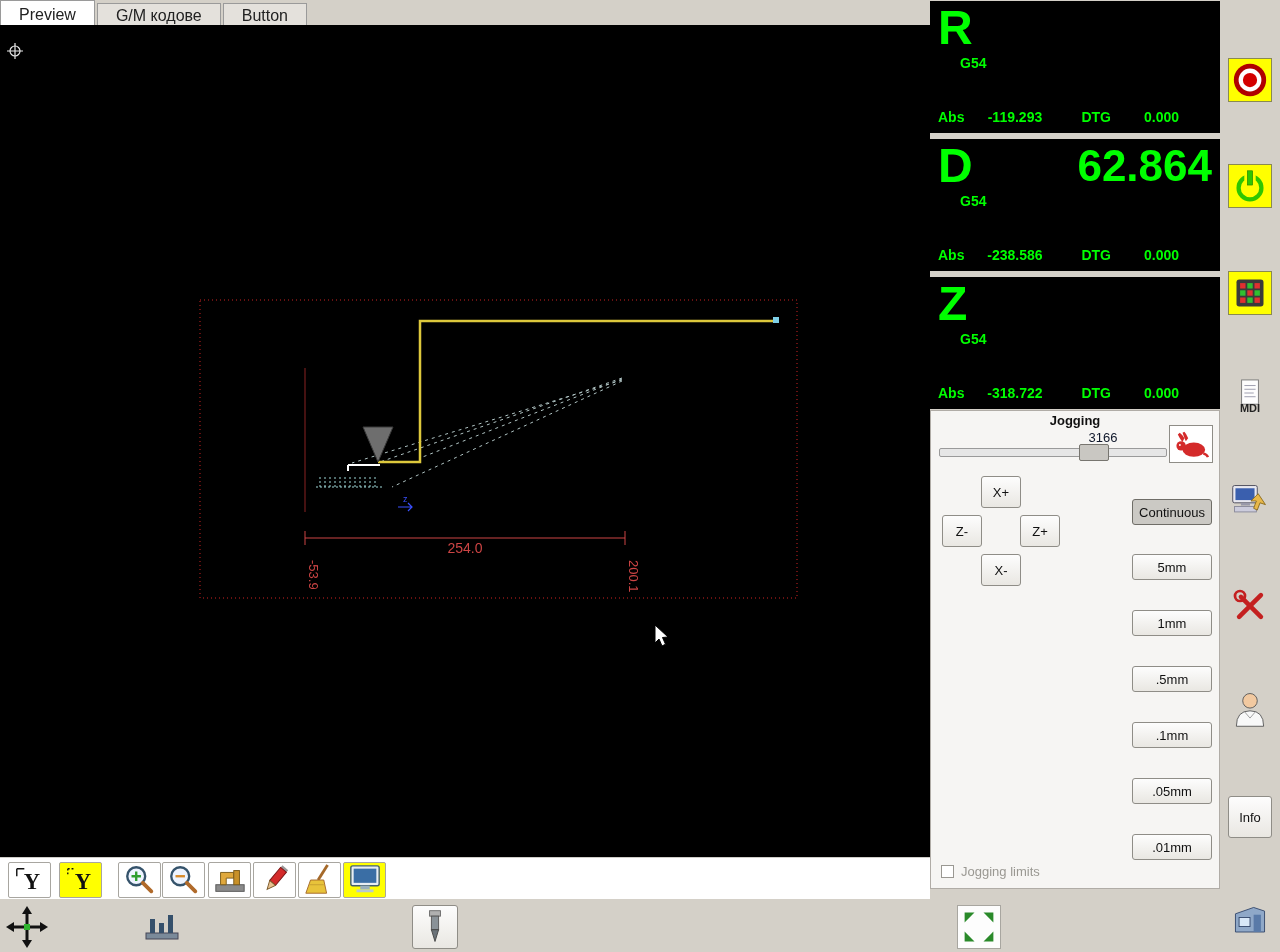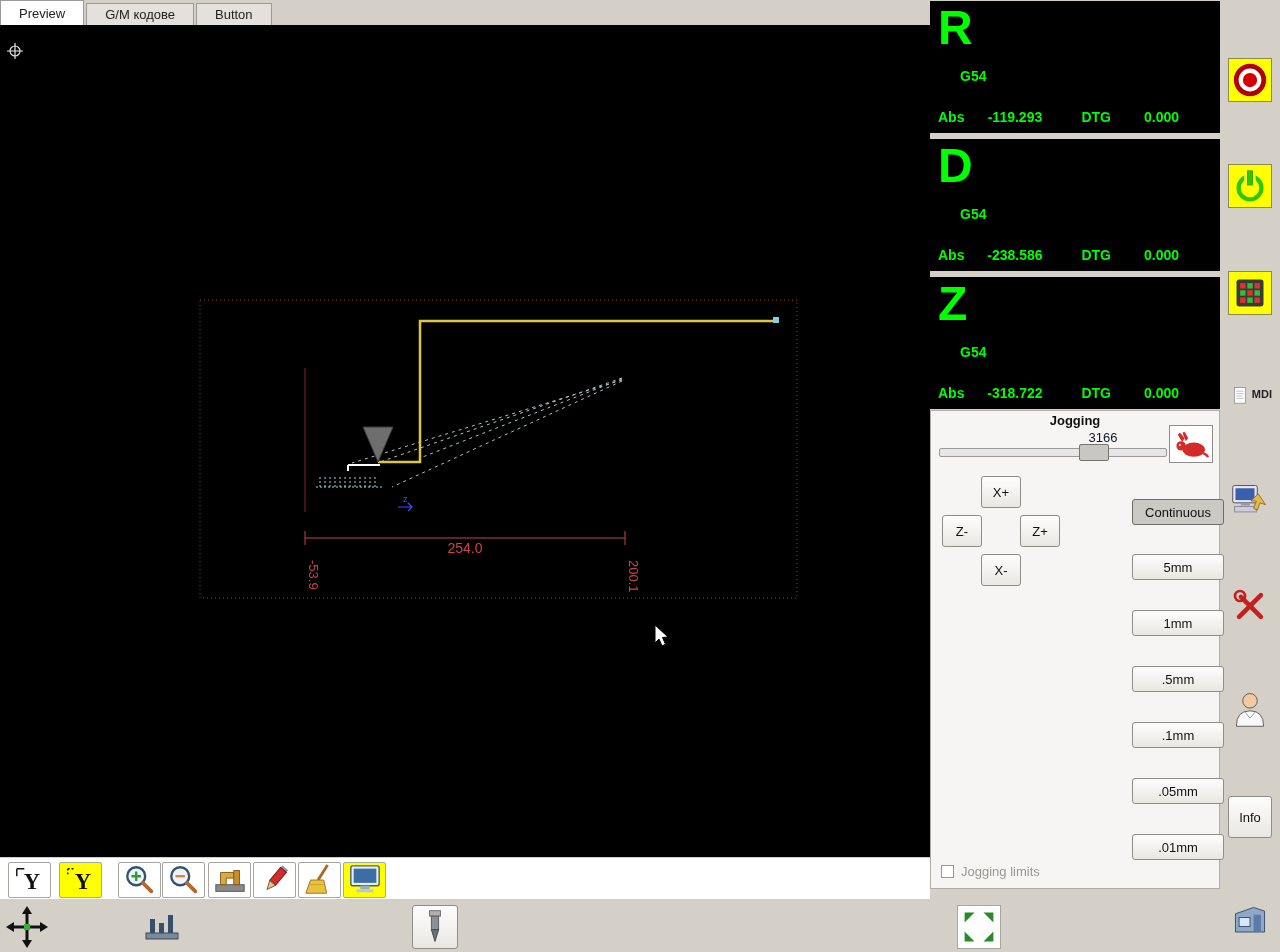--- a/index.html
+++ b/index.html
@@ -2,54 +2,54 @@
 <html><head>
 <meta charset="utf-8">
 <style>
   *{margin:0;padding:0;box-sizing:border-box;}
   html,body{width:1280px;height:952px;}
   body{font-family:"Liberation Sans",sans-serif;background:#d4d0c8;position:relative;overflow:hidden;}
 
   
   #tabbar{position:absolute;left:0;top:0;height:25px;display:flex;align-items:flex-end;z-index:5;}
   .tab{height:22px;padding:3px 18px 0 18px;background:#e4e1dc;border:1px solid #9a9a9a;border-bottom:none;
-       font-size:13px;color:#222;margin-right:2px;white-space:nowrap;cursor:default;}
+       font-size:16px;color:#222;margin-right:2px;white-space:nowrap;cursor:default;}
   .tab.active{height:25px;background:#fff;padding-top:5px;}
 
   
   #preview{position:absolute;left:0;top:25px;width:930px;height:832px;background:#000;}
 
   
   .dro-block{position:absolute;left:930px;width:290px;height:132px;background:#000;color:#00ff00;}
   .dro-top{display:flex;justify-content:space-between;align-items:flex-start;padding:4px 8px 0 8px;}
   .dro-letter{font-size:48px;font-weight:bold;line-height:0.95;}
   .dro-value{font-size:44px;font-weight:bold;line-height:1.05;}
-  .dro-system{font-size:14px;font-weight:bold;padding-left:30px;margin-top:17px;}
+  .dro-system{font-size:14px;font-weight:bold;padding-left:30px;margin-top:4px;}
   .dro-bottom{position:absolute;left:0;right:0;bottom:8px;display:flex;font-size:14px;font-weight:bold;padding:0 8px;}
   .dro-bottom .grow{flex:1;text-align:center;}
   .dro-bottom .dtg-l{margin-left:16px;}
 
   
   #jogpanel{position:absolute;left:930px;top:410px;width:290px;height:479px;background:#f6f5f3;border:1px solid #b0aca6;}
   #jog-title{position:absolute;left:0;right:0;top:2px;text-align:center;font-size:13px;font-weight:bold;color:#111;}
   #jog-speed{position:absolute;left:142px;top:19px;width:60px;text-align:center;font-size:13px;color:#0f172a;}
   #jog-groove{position:absolute;left:8px;top:37px;width:228px;height:9px;background:#e6e6e6;border:1px solid #9a9a9a;border-radius:2px;}
   #jog-handle{position:absolute;left:148px;top:33px;width:30px;height:17px;background:#c9c7c2;border:1px solid #77756f;border-radius:2px;}
   .btn{background:linear-gradient(#fdfdfd,#e9e7e2);border:1px solid #8f8d87;border-radius:3px;
        font-size:13px;color:#111;display:flex;align-items:center;justify-content:center;cursor:default;}
   .jog-btn{position:absolute;width:40px;height:32px;}
-  .inc-btn{position:absolute;left:201px;width:92px;height:26px;}
+  .inc-btn{position:absolute;left:201px;width:80px;height:26px;}
   .inc-btn.selected{background:#cbc9c4;border-color:#6f6d67;}
   #rabbit-btn{position:absolute;left:238px;top:14px;width:44px;height:38px;background:#fff;border:1px solid #8f8d87;
        display:flex;align-items:center;justify-content:center;}
   #ignore-limits{position:absolute;left:10px;top:453px;display:flex;align-items:center;font-size:13px;color:#9a9892;}
   #ignore-limits .box{width:13px;height:13px;border:1px solid #9a9892;background:#fff;margin-right:7px;display:inline-block;}
 
   
-  .strip-btn{position:absolute;left:1228px;width:44px;height:44px;display:flex;align-items:center;justify-content:center;flex-direction:row;}
+  .strip-btn{position:absolute;left:1228px;width:44px;height:44px;display:flex;align-items:center;justify-content:center;flex-direction:column;}
   .strip-btn.yellow{background:#ffff00;border:1px solid #8a8a50;}
   #mdi-label{font-size:11px;font-weight:bold;color:#222;line-height:1;margin-top:-4px;}
   #info-btn{position:absolute;left:1228px;top:796px;width:44px;height:42px;}
 
   
   #toolbar{position:absolute;left:0;top:857px;width:930px;height:42px;background:#fff;border-top:1px solid #cfcdc8;}
   .tool-btn{position:absolute;top:4px;width:43px;height:36px;background:#fff;border:1px solid #a8a6a0;border-radius:2px;
        display:flex;align-items:center;justify-content:center;}
   .tool-btn.yellow{background:#ffff00;}
 
@@ -126,20 +126,21 @@
     <span>Abs</span>
     <span class="grow">-119.293</span>
     <span class="dtg-l">DTG</span>
     <span class="grow">0.000</span>
   </div>
 </div>
 
 <div class="dro-block" style="top:139px">
   <div class="dro-top">
     <span class="dro-letter">D</span>
+    <span class="dro-value">62.864</span>
   </div>
   <div class="dro-system">G54</div>
   <div class="dro-bottom">
     <span>Abs</span>
     <span class="grow">-238.586</span>
     <span class="dtg-l">DTG</span>
     <span class="grow">0.000</span>
   </div>
 </div>
 

